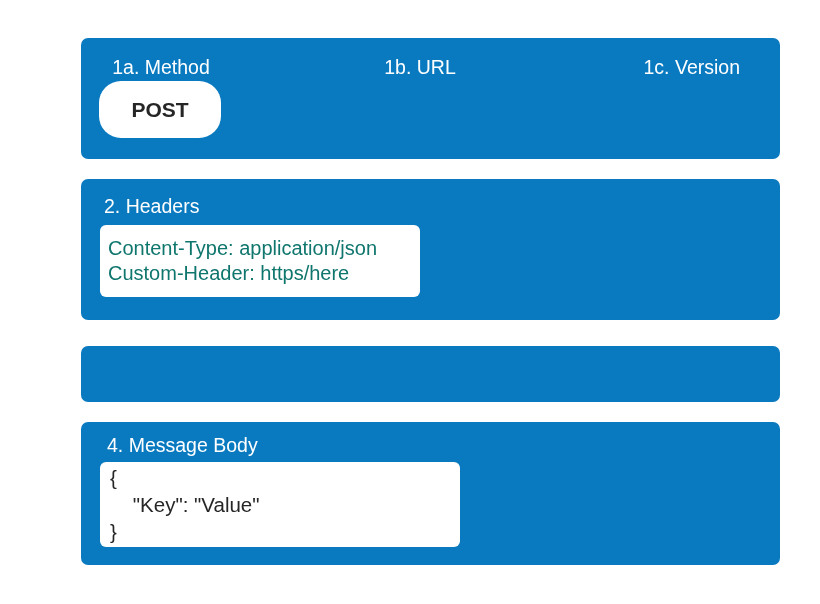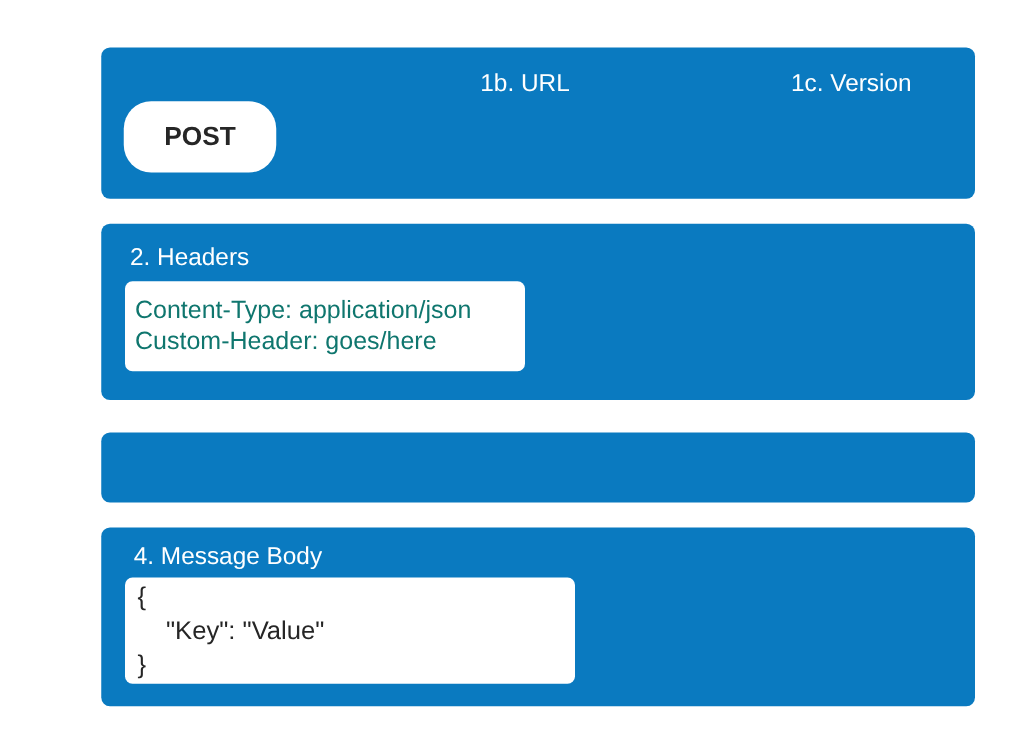--- a/index.html
+++ b/index.html
@@ -38,21 +38,21 @@
   
   .panel-label {
     position: absolute;
     color: #ffffff;
     font-size: 19.5px;
     line-height: 24px;
     white-space: nowrap;
   }
   #label-method  { left: 105px; top: 55px;  width: 112px; text-align: center; }
   #label-url     { left: 240px; top: 55px;  width: 360px; text-align: center; }
-  #label-version { left: 622px; top: 55px;  width: 118px; text-align: center; }
+  #label-version { left: 622px; top: 55px;  width: 118px; text-align: right; }
   #label-headers      { left: 104px; top: 194px; }
   #label-empty-line   { left: 107px; top: 361px; }
   #label-message-body { left: 107px; top: 433px; }
 
   
   .value-box {
     position: absolute;
     background: #ffffff;
     border-radius: 6px;
     box-sizing: border-box;
@@ -99,36 +99,37 @@
     white-space: pre;
   }
 </style>
 </head>
 <body>
 
 <div class="canvas">
 
   <div class="panel" id="panel-request-line"></div>
 
+  <div class="panel-label" id="label-method">1a. Method</div>
 
   <div class="panel-label" id="label-url">1b. URL</div>
 
   <div class="panel-label" id="label-version">1c. Version</div>
 
   <div class="value-box" id="box-method">POST</div>
 
 
 
   <div class="panel" id="panel-headers"></div>
 
   <div class="panel-label" id="label-headers">2. Headers</div>
 
   <div class="value-box" id="box-headers">
     <div class="text-line">Content-Type: application/json</div>
-    <div class="text-line">Custom-Header: goes/here</div>
+    <div class="text-line">Custom-Header: https/here</div>
   </div>
 
   <div class="panel" id="panel-empty-line"></div>
 
 
   <div class="panel" id="panel-message-body"></div>
 
   <div class="panel-label" id="label-message-body">4. Message Body</div>
 
   <div class="value-box" id="box-message-body">

